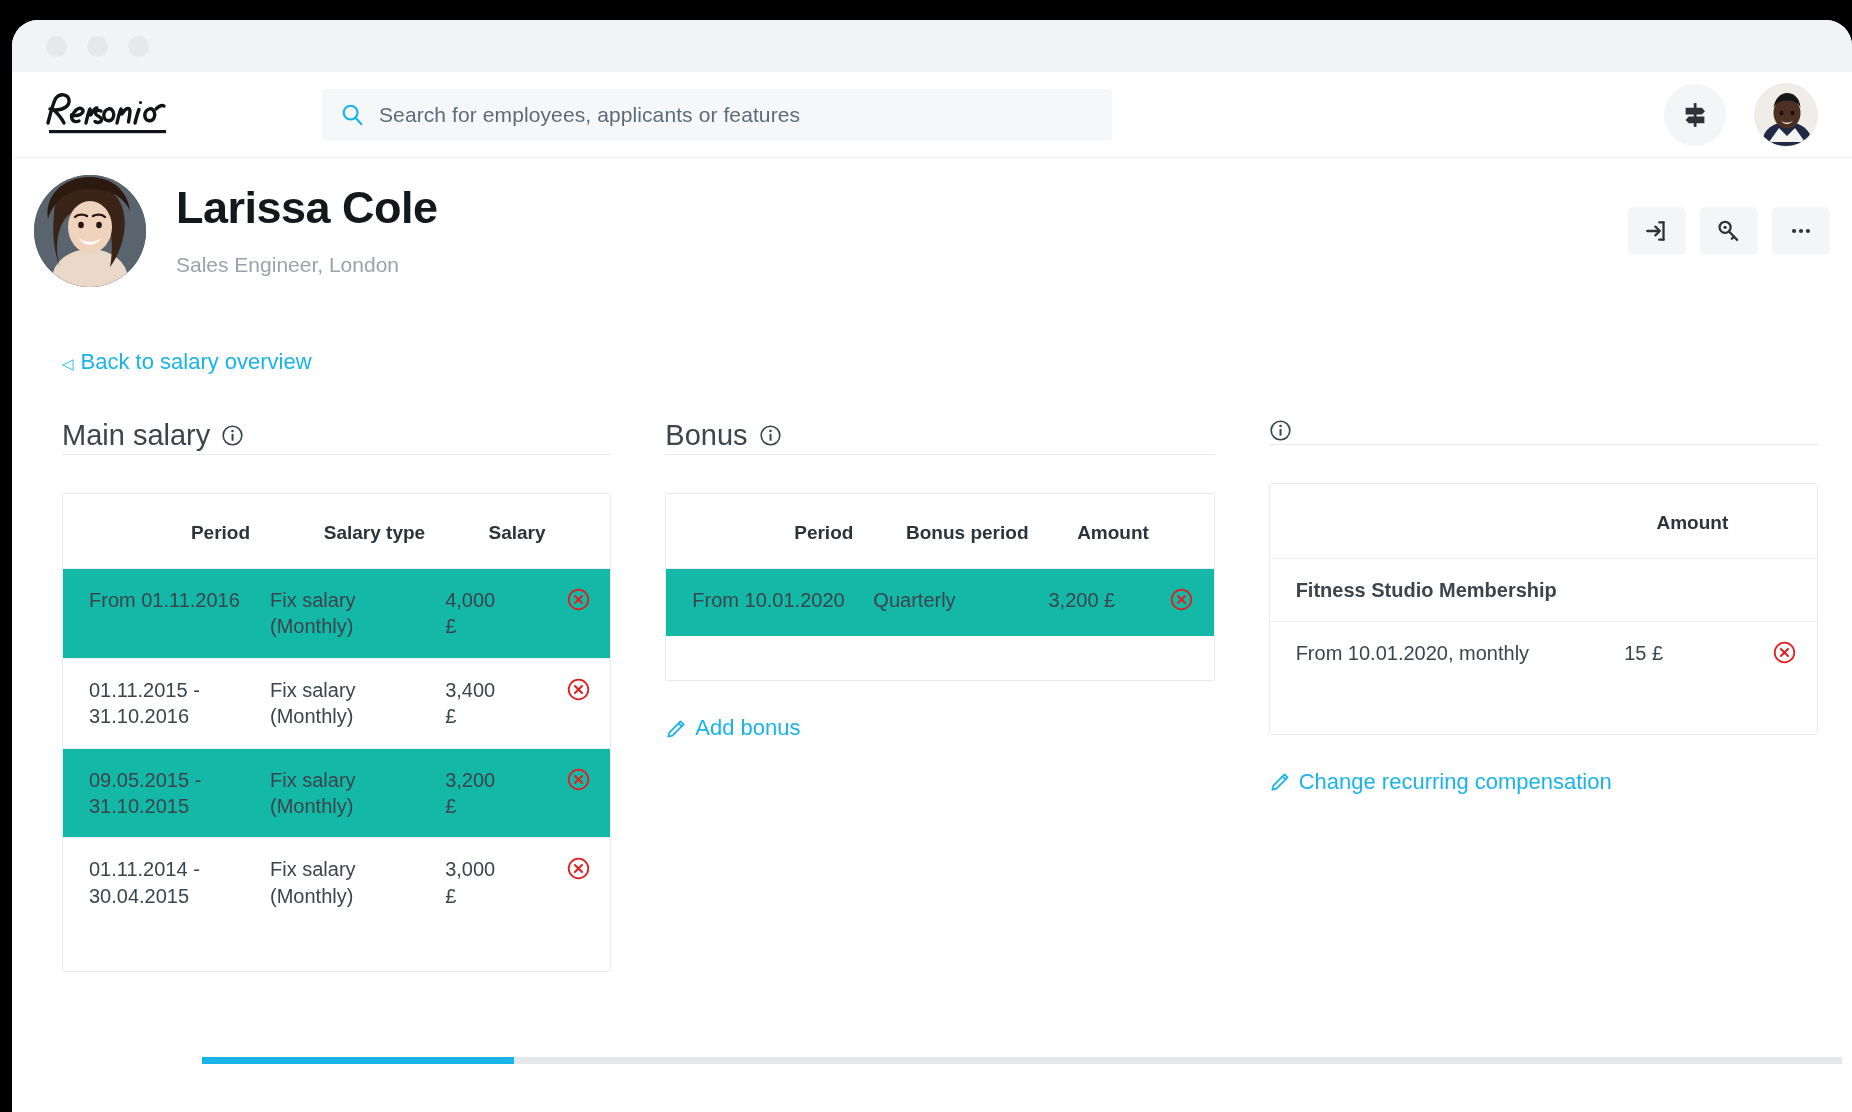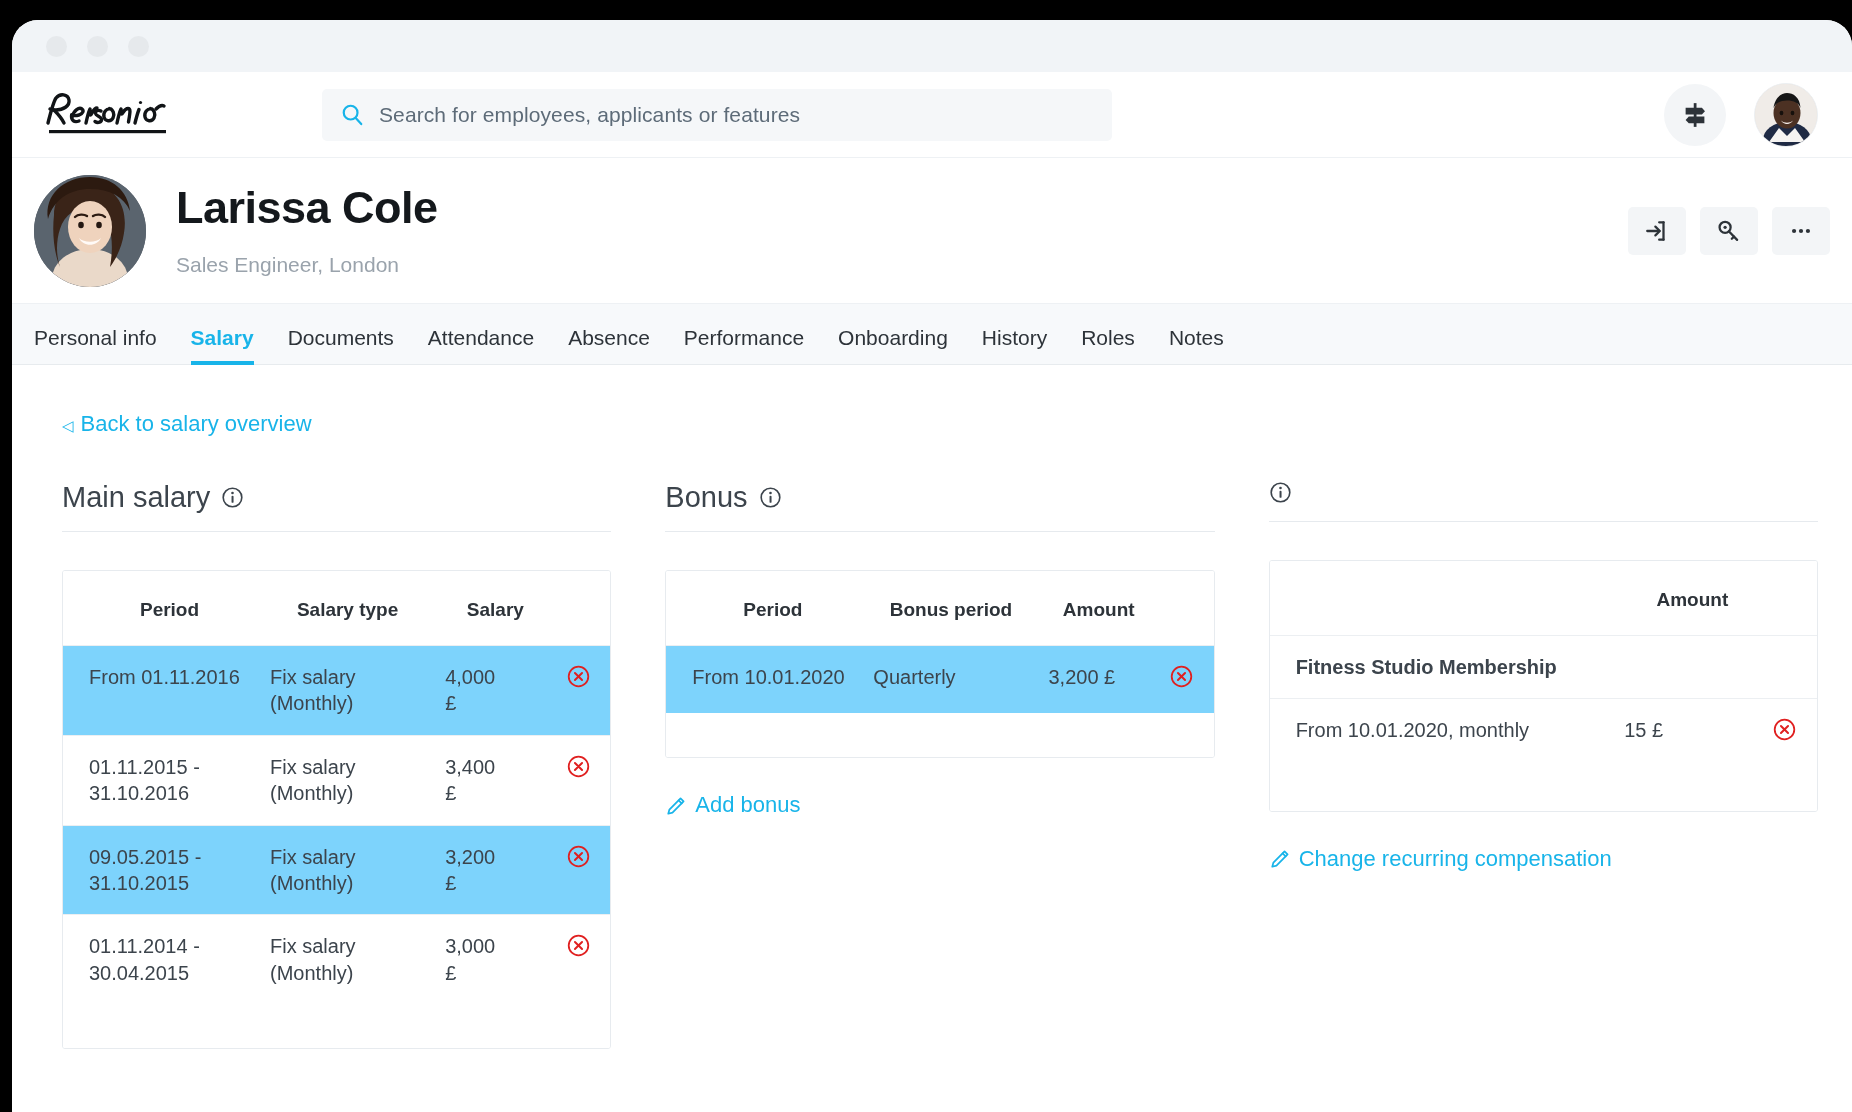--- a/index.html
+++ b/index.html
@@ -205,61 +205,61 @@
     display: flex;
     gap: 54px;
     align-items: flex-start;
   }
   .col { flex: 1 1 0; min-width: 0; }
 
   .section-head {
     display: flex;
     align-items: center;
     gap: 11px;
-    padding-bottom: 17px;
+    padding-bottom: 2px;
     border-bottom: 1px solid #e6eaee;
     margin-bottom: 38px;
   }
   .section-title {
     font-size: 29px;
     color: #3c444c;
     font-weight: 400;
   }
   .info-icon { line-height: 0; display: inline-flex; }
 
   .card {
     border: 1px solid #e7ebef;
     border-radius: 3px;
     background: #fff;
     overflow: hidden;
   }
 
   table.data { width: 100%; border-collapse: collapse; }
   table.data th {
-    text-align: center;
+    text-align: right;
     font-size: 19px;
     font-weight: 700;
     color: #2d3339;
     padding: 28px 10px 24px 10px;
     background: #fff;
     border-bottom: 1px solid #eceff2;
     white-space: nowrap;
   }
   table.data th:first-child { padding-left: 26px; }
   table.data th.amount-right { text-align: right; padding-right: 34px; }
   table.data td {
     font-size: 20px;
     color: #3c444c;
     padding: 18px 10px;
     vertical-align: top;
     border-bottom: 1px solid #eceff2;
     line-height: 1.32;
   }
   table.data td:first-child { padding-left: 26px; }
-  table.data tr.shade td { background: #7dd3fc; }
+  table.data tr.shade td { background: #14b8a6; }
   table.data tr:last-child td { border-bottom: none; }
 
   td.period { white-space: pre-line; width: 36%; }
   td.type   { white-space: pre-line; width: 32%; }
   td.salary { white-space: pre-line; width: 22%; }
   td.del    { width: 10%; padding-right: 22px; text-align: left; }
 
   td.amount-right { text-align: left; padding-right: 10px; }
   td.group-name { font-weight: 700; color: #2d3339; padding: 22px 10px 22px 26px; }
 
@@ -399,32 +399,20 @@
       <button class="action-btn">
         <svg width="26" height="26" viewBox="0 0 24 24">
           <circle cx="5.6" cy="12" r="1.95" fill="#2d3339"></circle>
           <circle cx="12" cy="12" r="1.95" fill="#2d3339"></circle>
           <circle cx="18.4" cy="12" r="1.95" fill="#2d3339"></circle>
         </svg>
       </button>
     </div>
   </div>
 
-  <div class="tabbar">
-    <div class="tab">Personal info</div>
-    <div class="tab active">Salary</div>
-    <div class="tab">Documents</div>
-    <div class="tab">Attendance</div>
-    <div class="tab">Absence</div>
-    <div class="tab">Performance</div>
-    <div class="tab">Onboarding</div>
-    <div class="tab">History</div>
-    <div class="tab">Roles</div>
-    <div class="tab">Notes</div>
-  </div>
 
   <div class="content">
 
     <div class="back-link">
       <span class="back-caret">◁</span>
       <span>Back to salary overview</span>
     </div>
 
     <div class="columns">
 

